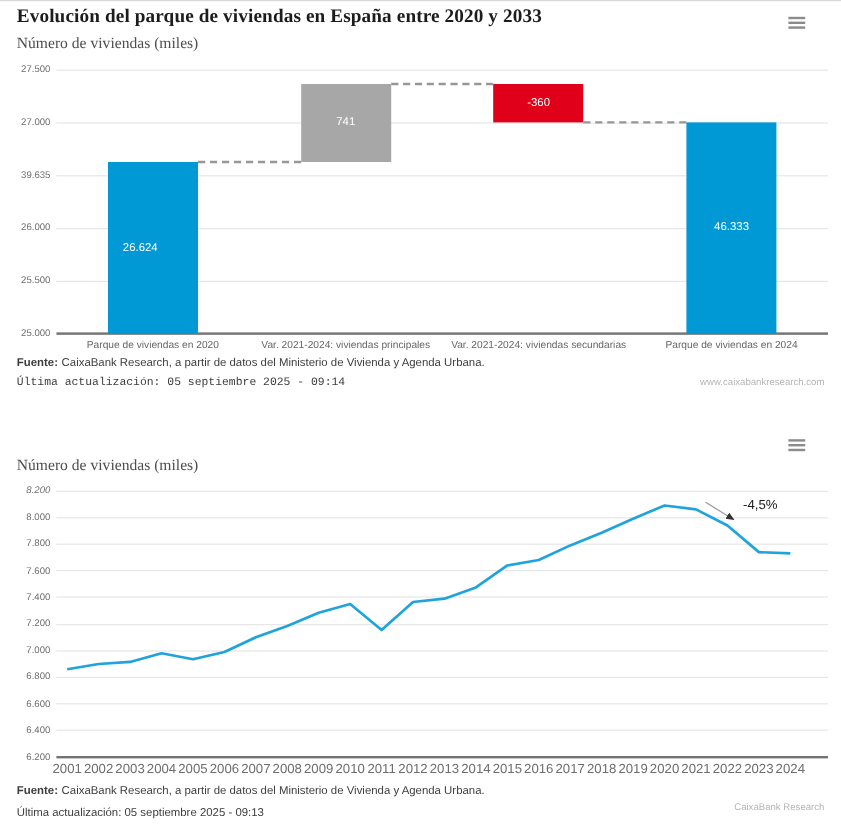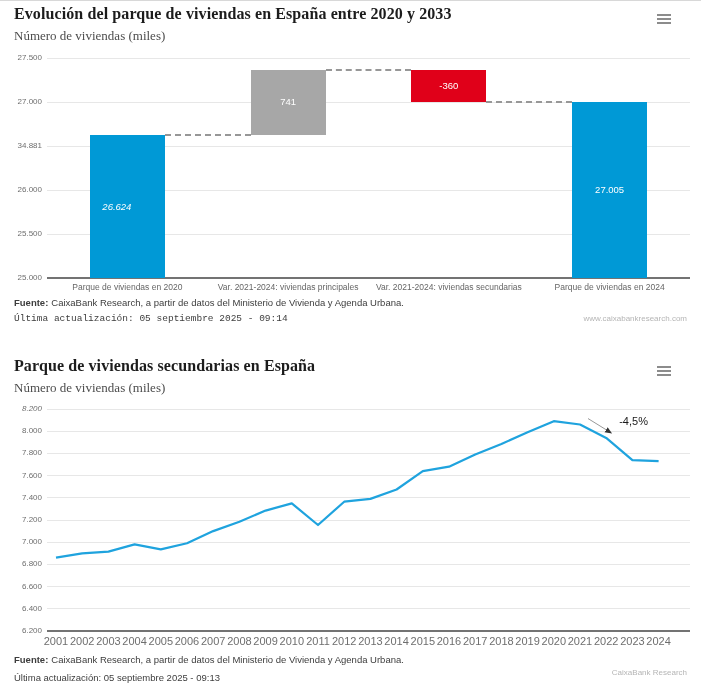--- a/index.html
+++ b/index.html
@@ -52,50 +52,49 @@
     <span class="mbar"></span>
   </div>
   <div class="plot" id="plot1">
       <div class="grid base" style="top: 219px;"></div>
       <div class="ytick" style="top: 215px;">25.000</div>
       <div class="grid" style="top: 175.5px;"></div>
       <div class="ytick" style="top: 171px;">25.500</div>
       <div class="grid" style="top: 131.5px;"></div>
       <div class="ytick" style="top: 127px;">26.000</div>
       <div class="grid" style="top: 87.5px;"></div>
-      <div class="ytick" style="top: 83px;">34.881</div>
+      <div class="ytick" style="top: 83px;">39.635</div>
       <div class="grid" style="top: 43.5px;"></div>
       <div class="ytick" style="top: 39px;">27.000</div>
       <div class="grid" style="top: -0.5px;"></div>
       <div class="ytick" style="top: -5px;">27.500</div>
       <div class="bar" style="left: 42.875px; top: 77.088px; width: 75px; height: 142.912px; background: rgb(0, 153, 214);"></div>
-      <div class="blabel" style="left: 42.875px; top: 142.544px; width: 54px; font-style: italic;">26.624</div>
+      <div class="blabel" style="left: 42.875px; top: 142.544px; width: 54px;">26.624</div>
       <div class="xlab1" style="left: 0px; width: 160.75px;">Parque de viviendas en 2020</div>
       <div class="conn" style="left: 117.875px; top: 76.088px; width: 85.75px;"></div>
       <div class="bar" style="left: 203.625px; top: 11.88px; width: 75px; height: 65.208px; background: rgb(167, 167, 167);"></div>
       <div class="blabel" style="left: 203.625px; top: 38.484px; width: 75px;">741</div>
       <div class="xlab1" style="left: 160.75px; width: 160.75px;">Var. 2021-2024: viviendas principales</div>
       <div class="conn" style="left: 278.625px; top: 10.88px; width: 85.75px;"></div>
       <div class="bar" style="left: 364.375px; top: 11.88px; width: 75px; height: 31.68px; background: rgb(224, 0, 25);"></div>
       <div class="blabel" style="left: 364.375px; top: 21.72px; width: 75px;">-360</div>
       <div class="xlab1" style="left: 321.5px; width: 160.75px;">Var. 2021-2024: viviendas secundarias</div>
       <div class="conn" style="left: 439.375px; top: 42.56px; width: 85.75px;"></div>
       <div class="bar" style="left: 525.125px; top: 43.56px; width: 75px; height: 176.44px; background: rgb(0, 153, 214);"></div>
-      <div class="blabel" style="left: 525.125px; top: 125.78px; width: 75px;">27.005</div>
+      <div class="blabel" style="left: 525.125px; top: 125.78px; width: 75px;">46.333</div>
       <div class="xlab1" style="left: 482.25px; width: 160.75px;">Parque de viviendas en 2024</div>
     </div>
   <div class="src">
     <span class="b">Fuente:</span><span>CaixaBank Research, a partir de datos del Ministerio de Vivienda y Agenda Urbana.</span>
   </div>
   <div class="upd">Última actualización: 05 septiembre 2025 - 09:14</div>
   <a class="wm">www.caixabankresearch.com</a>
 </section>
 
 <section class="card" id="card2">
-  <h1 class="title">Parque de viviendas secundarias en España</h1>
   <div class="subtitle">Número de viviendas (miles)</div>
   <div class="menu">
     <span class="mbar"></span>
     <span class="mbar"></span>
     <span class="mbar"></span>
   </div>
   <div class="plot" id="plot2">
       <div class="grid base" style="top: 221px;"></div>
       <div class="ytick" style="top: 217px;">6.200</div>
       <div class="grid" style="top: 199.3px;"></div>

